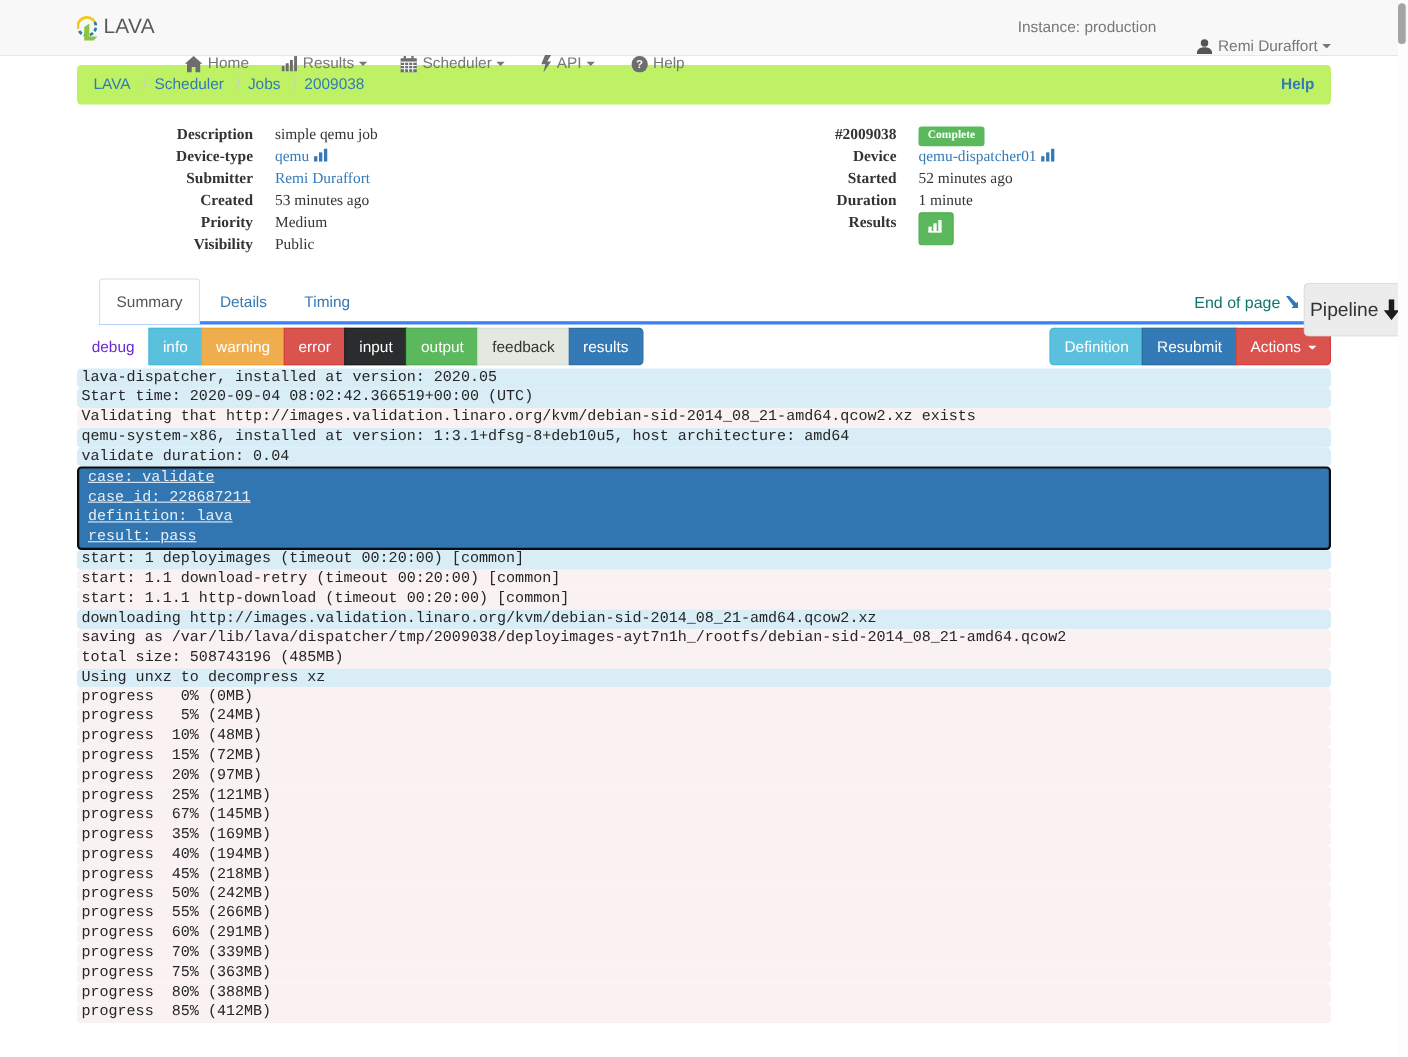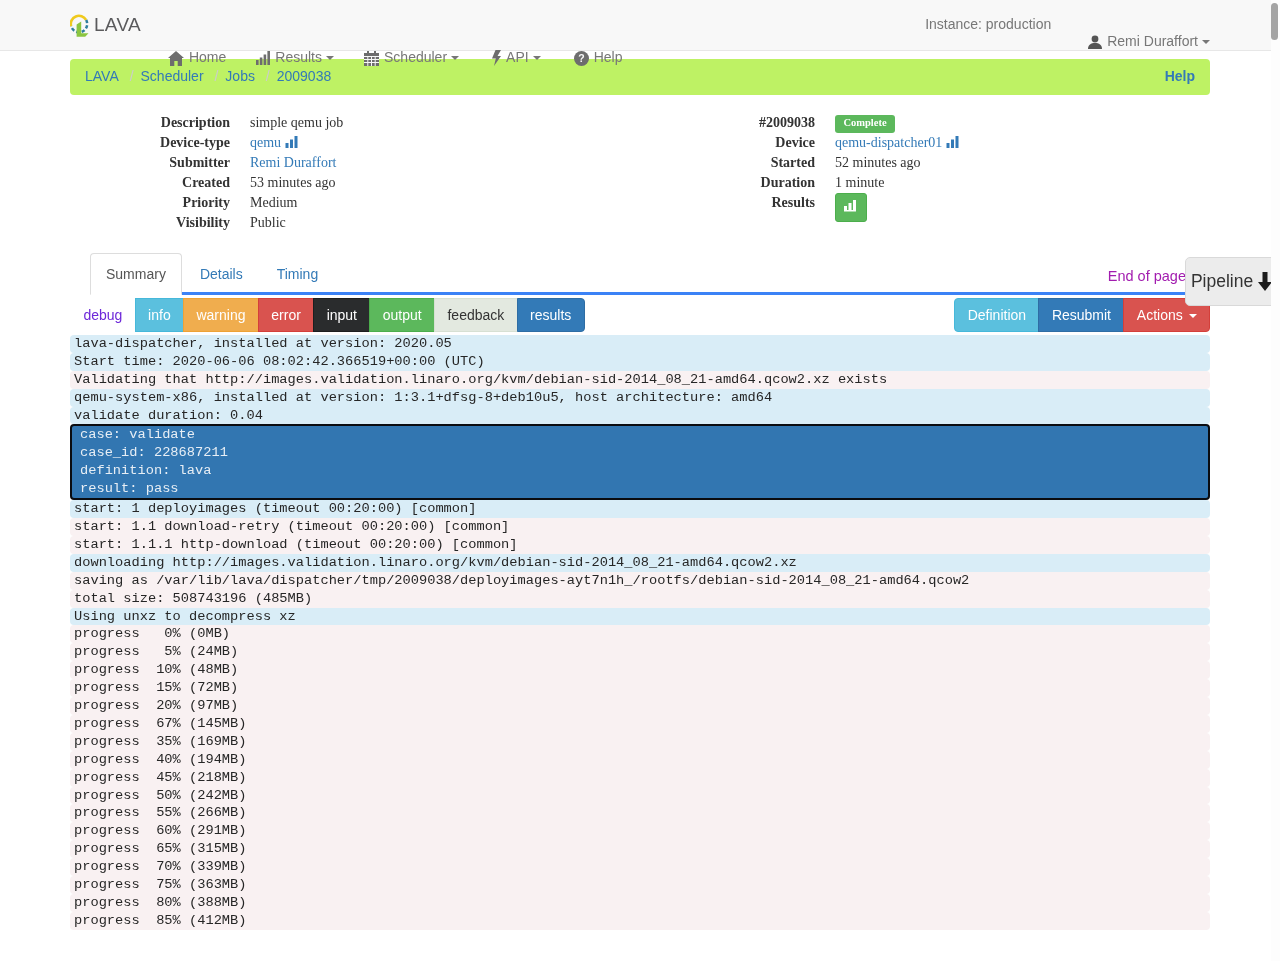--- a/index.html
+++ b/index.html
@@ -36,21 +36,21 @@
 dd { margin-left:180px; }
 .label-success { display:inline-block; background:#5cb85c; color:#fff; font-weight:bold; font-size:10.5px; padding:2.8px 8.4px 4.2px; border-radius:3px; line-height:1; vertical-align:1px;}
 .btn { display:inline-block; text-align:center; white-space:nowrap; padding:6px 12.4px; font-size:14px; line-height:20px; border:1px solid transparent; border-radius:0; color:#fff; }
 .btn-results-sm { background:#5cb85c; border-color:#4cae4c; border-radius:3px; padding:3px 7px 2px; }
 
 
 .tabs { border-bottom:3px solid #3b82f6; list-style:none; position:relative; height:42px; margin-top:0;margin-left:20px; }
 .tabs li { float:left; margin-bottom:-1px; margin-right:2px; }
 .tabs li a { display:block; padding:10px 15px; line-height:20px; border:1px solid transparent; border-radius:4px 4px 0 0; }
 .tabs li.active a { color:#555; background:#fff; border-color:#ddd #ddd transparent; cursor:default; }
-.endofpage { position:absolute; right:7px; top:13px; color:#a21caf; font-size:14.5px; }
+.endofpage { position:absolute; right:29px; top:13px; color:#0f766e; font-size:14.5px; }
 
 
 .toolbar { margin-top:3px; height:34px; position:relative; }
 .btn-grp { display:flex; float:left; }
 .btn-grp .btn + .btn { margin-left:-1px; }
 .btn-grp .btn:first-child { border-top-left-radius:4px; border-bottom-left-radius:4px; }
 .btn-grp .btn:last-child { border-top-right-radius:4px; border-bottom-right-radius:4px; }
 .grp-right { float:right; }
 .btn-plain { background:#fff; color:#6d28d9; border-color:transparent; }
 .btn-info { background:#5bc0de; border-color:#46b8da; }
@@ -60,21 +60,21 @@
 .btn-success { background:#5cb85c; border-color:#4cae4c; }
 .btn-feedback { background:#e3e9e0; border-color:#d7e0d3; color:#333; }
 .btn-primary { background:#337ab7; border-color:#2e6da4; }
 
 
 .log { margin-top:3px; font-family:"Liberation Mono",monospace; font-size:13.7px; line-height:17.9px; color:#262626; }
 .log > div { padding:0 4px; border-radius:4px; white-space:pre; }
 .dbg { background:#f9f1f2; }
 .inf { background:#d9edf7; }
 .resblock { background:#3276b1; border:2px solid #0a0c10; border-radius:4px; color:#e7eef5; padding:1px 0; margin:0; }
-.resblock div { padding:0 4px; }
+.resblock div { padding:0 4px;text-decoration:underline; }
 
 
 .pipeline { position:fixed; right:2px; top:257px; width:93px; height:49px; background:#ececec; border:1px solid #d9d9d9; border-radius:5px; display:flex; align-items:center; justify-content:center; font-size:17.5px; color:#333; z-index:50;margin-left:13px; }
 .sb-track { position:fixed; right:0; top:0; width:9px; height:961px; background:#fdfdfd; z-index:99; }
 .sb-thumb { position:fixed; right:2px; top:3px; width:7px; height:37px; background:#a4a4a4; border-radius:4px; z-index:100; }
 </style>
 </head>
 <body>
 
 <nav class="navbar">
@@ -234,45 +234,45 @@
   </div>
   <div class="btn-grp grp-right">
    <a class="btn btn-info" href="#">Definition</a>
    <a class="btn btn-primary" href="#">Resubmit</a>
    <a class="btn btn-danger" href="#">Actions <span class="caret" style="margin-left:2px"></span></a>
   </div>
  </div>
 
  <div class="log">
   <div class="inf">lava-dispatcher, installed at version: 2020.05</div>
-  <div class="inf">Start time: 2020-06-06 08:02:42.366519+00:00 (UTC)</div>
+  <div class="inf">Start time: 2020-09-04 08:02:42.366519+00:00 (UTC)</div>
   <div class="dbg">Validating that http://images.validation.linaro.org/kvm/debian-sid-2014_08_21-amd64.qcow2.xz exists</div>
   <div class="inf">qemu-system-x86, installed at version: 1:3.1+dfsg-8+deb10u5, host architecture: amd64</div>
   <div class="inf">validate duration: 0.04</div>
   <div class="resblock"><div>case: validate</div><div>case_id: 228687211</div><div>definition: lava</div><div>result: pass</div></div>
   <div class="inf">start: 1 deployimages (timeout 00:20:00) [common]</div>
   <div class="dbg">start: 1.1 download-retry (timeout 00:20:00) [common]</div>
   <div class="dbg">start: 1.1.1 http-download (timeout 00:20:00) [common]</div>
   <div class="inf">downloading http://images.validation.linaro.org/kvm/debian-sid-2014_08_21-amd64.qcow2.xz</div>
   <div class="dbg">saving as /var/lib/lava/dispatcher/tmp/2009038/deployimages-ayt7n1h_/rootfs/debian-sid-2014_08_21-amd64.qcow2</div>
   <div class="dbg">total size: 508743196 (485MB)</div>
   <div class="inf">Using unxz to decompress xz</div>
   <div class="dbg">progress   0% (0MB)</div>
   <div class="dbg">progress   5% (24MB)</div>
   <div class="dbg">progress  10% (48MB)</div>
   <div class="dbg">progress  15% (72MB)</div>
   <div class="dbg">progress  20% (97MB)</div>
+  <div class="dbg">progress  25% (121MB)</div>
   <div class="dbg">progress  67% (145MB)</div>
   <div class="dbg">progress  35% (169MB)</div>
   <div class="dbg">progress  40% (194MB)</div>
   <div class="dbg">progress  45% (218MB)</div>
   <div class="dbg">progress  50% (242MB)</div>
   <div class="dbg">progress  55% (266MB)</div>
   <div class="dbg">progress  60% (291MB)</div>
-  <div class="dbg">progress  65% (315MB)</div>
   <div class="dbg">progress  70% (339MB)</div>
   <div class="dbg">progress  75% (363MB)</div>
   <div class="dbg">progress  80% (388MB)</div>
   <div class="dbg">progress  85% (412MB)</div>
 
  </div>
 </div>
 
 <div class="pipeline">Pipeline&nbsp;<svg width="14" height="19" viewBox="0 0 14 19">
       <path fill="#1c1c1c" d="M4.5 0 H9.5 V10 H14 L7 19 L0 10 H4.5 Z"></path>

